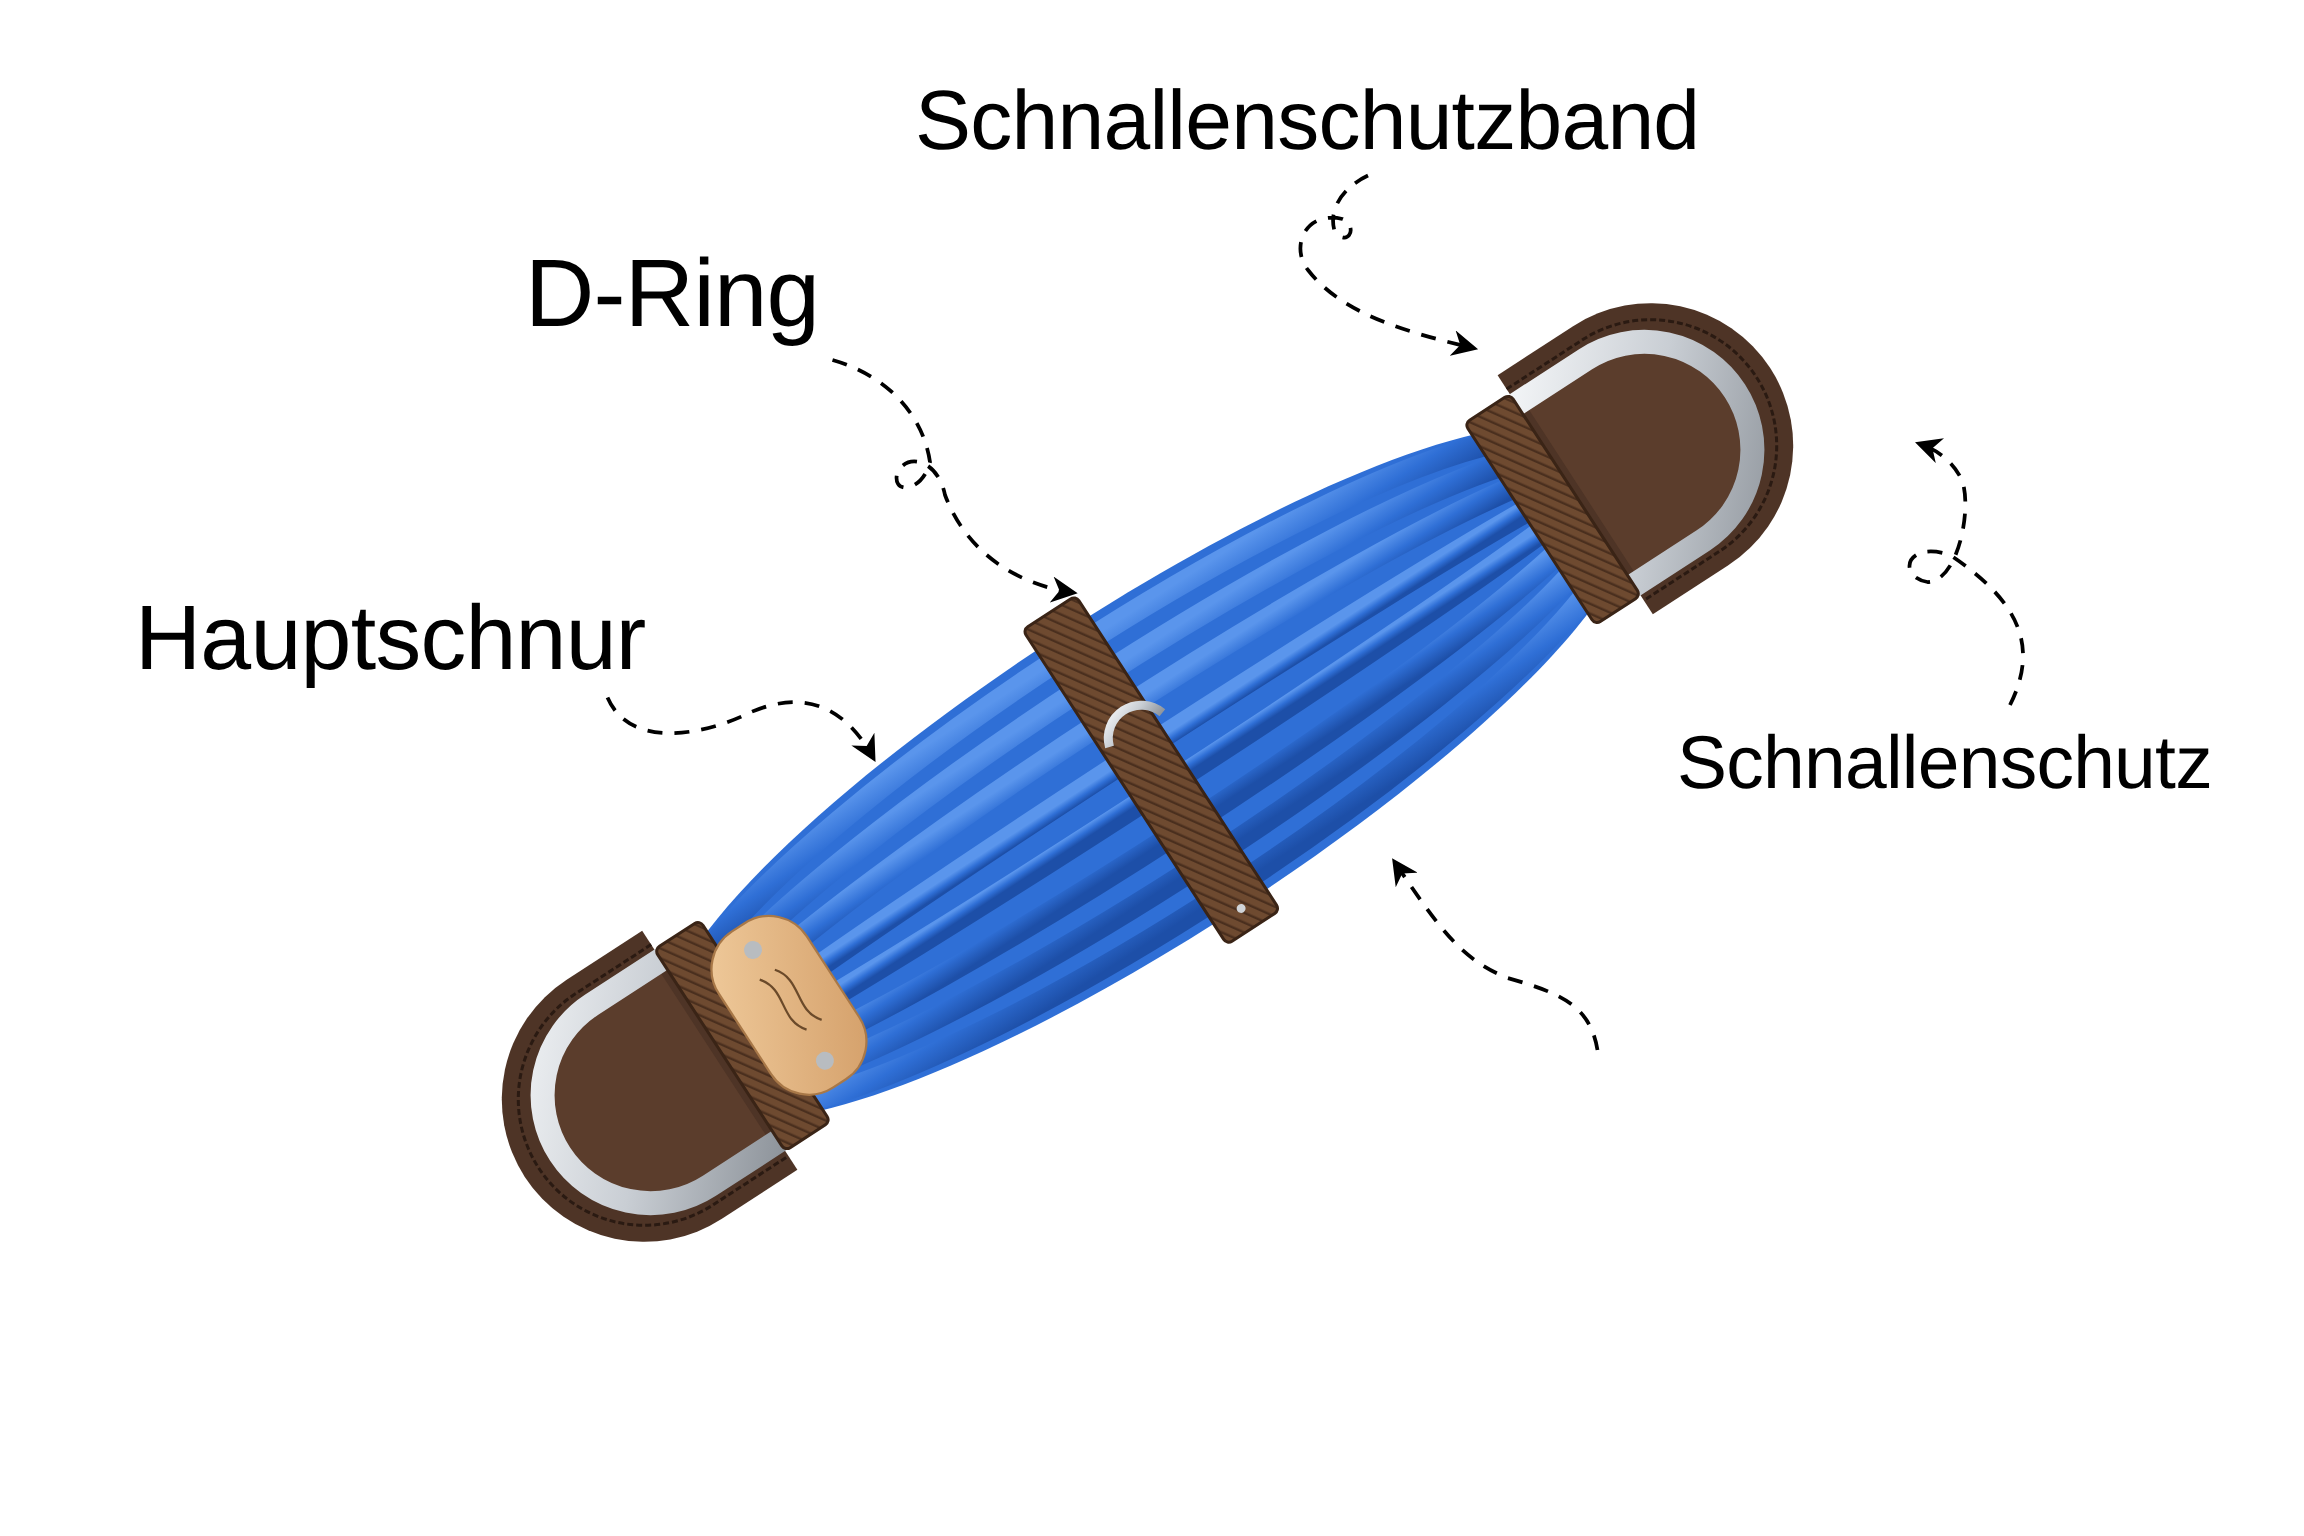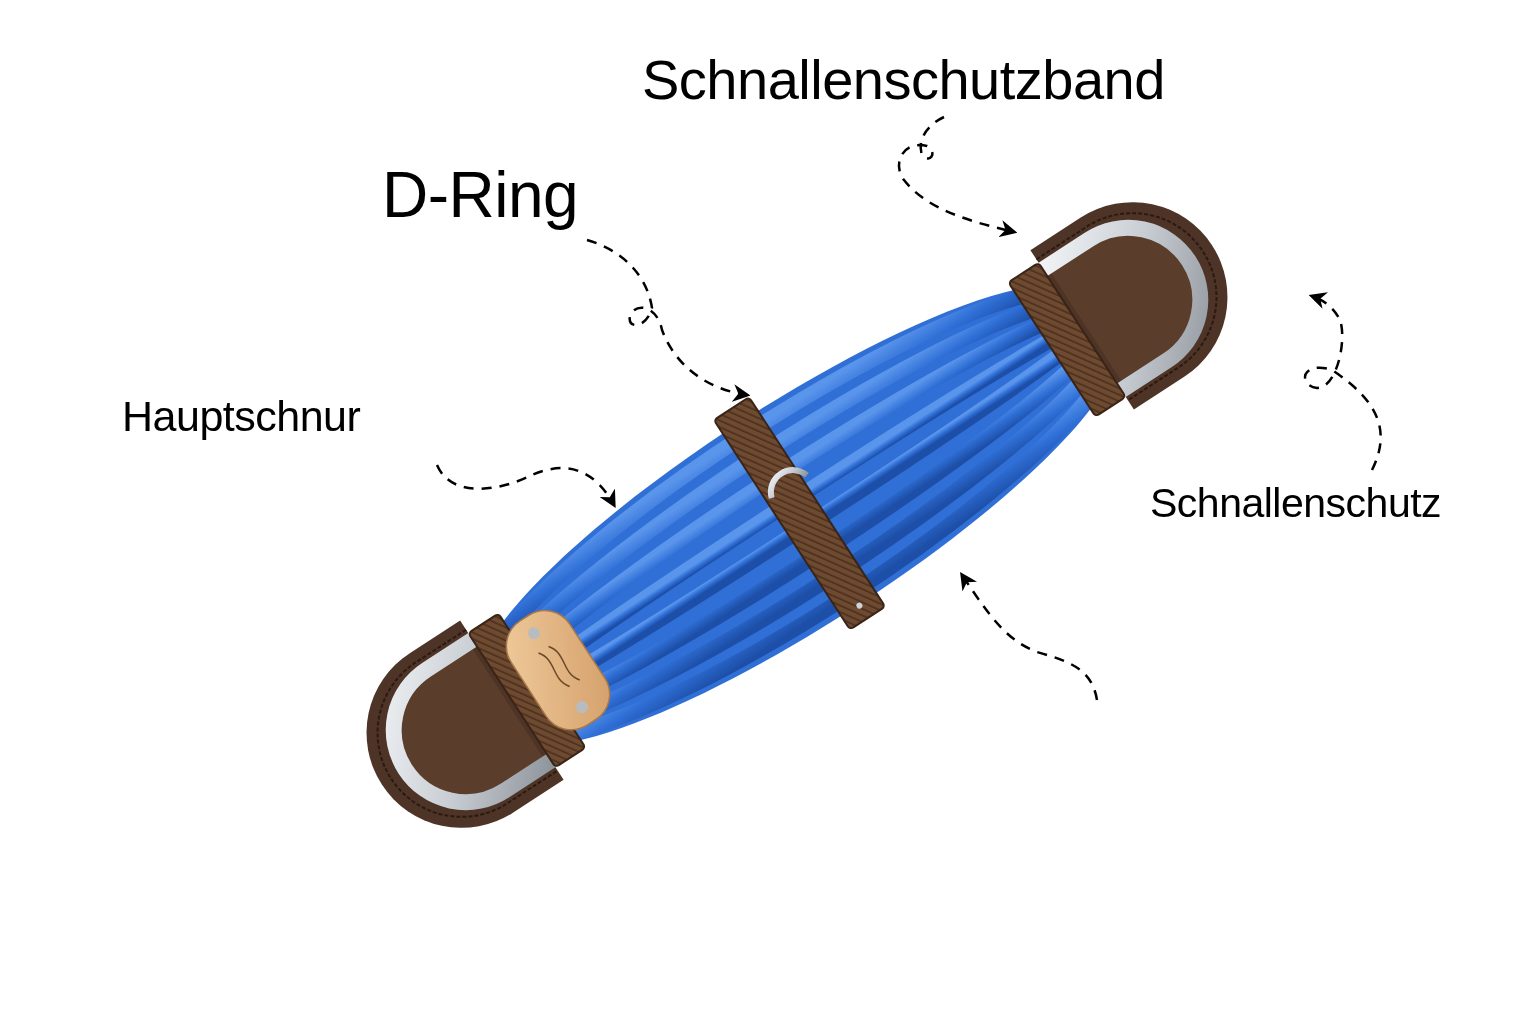--- a/index.html
+++ b/index.html
@@ -1,22 +1,22 @@
 <!DOCTYPE html>
 <html><head>
   <meta charset="utf-8">
   <style>
     html, body { margin: 0; padding: 0; background: #ffffff; }
     body { width: 1536px; height: 1024px; position: relative; overflow: hidden; font-family: "Liberation Sans", sans-serif; }
-    .stage { position: absolute; left: 0; top: 0; width: 1396px; height: 1024px; margin-left: 32px; }
+    .stage { position: absolute; left: 0; top: 0; width: 1396px; height: 1024px; }
     .label { position: absolute; color: #000000; font-family: "Liberation Sans", sans-serif; white-space: nowrap; line-height: 1; letter-spacing: -0.5px; }
     .lbl-band { left: 610px; top: 52px; font-size: 56px; }
     .lbl-dring { left: 350px; top: 163px; font-size: 64px; }
-    .lbl-haupt { left: 90px; top: 395px; font-size: 43px; text-align: right; }
-    .lbl-schutz { left: 1118px; top: 483px; font-size: 41px; }
+    .lbl-haupt { left: 90px; top: 395px; font-size: 61px; text-align: right; }
+    .lbl-schutz { left: 1118px; top: 483px; font-size: 50px; }
     .lbl-quer { left: 920px; top: 697px; font-size: 52px; }
     svg { position: absolute; left: 0; top: 0; }
   </style>
 </head>
 <body>
 
 <div class="stage">
 
   <svg width="1536" height="1024" viewBox="0 0 1536 1024">
     <defs>

